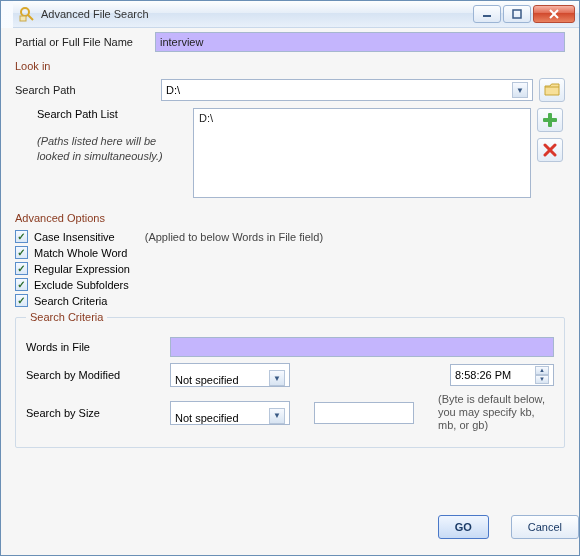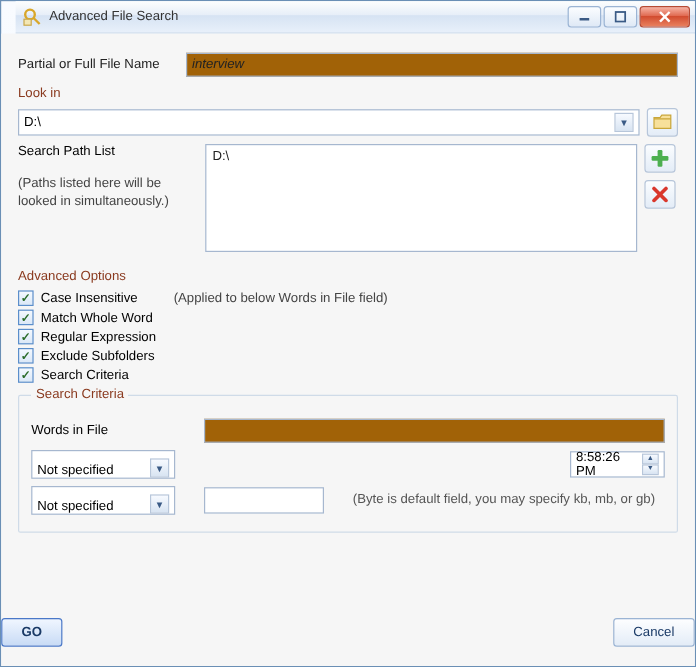--- a/index.html
+++ b/index.html
@@ -4,49 +4,49 @@
 <style>
   * { box-sizing: border-box; font-family: Tahoma, "Segoe UI", sans-serif; font-size: 11px; }
   body { margin: 0; background: #fff; }
   .window { width: 580px; height: 556px; border: 1px solid #6a8fb5; background: linear-gradient(#f8fbff,#eef4fb); position: relative; }
   .titlebar { height: 27px; background: linear-gradient(#fdfefe,#e6eef8 45%,#d6e3f3 46%,#e8f0fa); display: flex; align-items: center; border-bottom: 1px solid #c9d8ea; margin-left: 12px; }
   .ticon { width: 16px; height: 16px; margin: 0 6px; display:flex; align-items:center; justify-content:center;}
   .title { flex: 1; color: #333; }
   .wbtns { display: flex; gap: 2px; margin-right: 4px; }
   .wbtn { width: 28px; height: 18px; border: 1px solid #9bb4d4; border-radius: 3px; background: linear-gradient(#fbfdff,#dfe9f6); display:flex; align-items:center; justify-content:center; color:#3a5a85; font-size:10px; font-weight:bold; cursor:default;}
   .wbtn.close { width: 42px; background: linear-gradient(#f7b4a5,#e06a51 45%,#d14a2e 46%,#e9815f); border-color:#b74a34; color:#fff;}
-  .client { position:absolute; top:27px; left:0; right:0; bottom:0; background:#f6f6f6; padding: 16px 14px; }
+  .client { position:absolute; top:27px; left:0; right:0; bottom:0; background:#f6f6f6; padding: 4px 14px; }
   .row { display:flex; align-items:center; margin-bottom:6px; }
   .lbl { width: 140px; color:#222; }
-  .inp { flex:1; height:20px; border:1px solid #a6b7cf; background:#a16207; padding:2px 4px; color:#222;font-style:italic;}
+  .inp { flex:1; height:20px; border:1px solid #a6b7cf; background:#c4b5fd; padding:2px 4px; color:#222;}
   .grp-title { color:#8a3a1f; margin: 8px 0 6px 0; }
   fieldset { border:1px solid #cfdbe8; border-radius:2px; margin:4px 0 8px 0; padding:8px 10px; }
   fieldset legend { color:#8a3a1f; padding:0 4px; }
   .pathrow { display:flex; align-items:center; gap:6px; margin-bottom:6px;}
   .combo { flex:1; height:22px; border:1px solid #a6b7cf; background:#fff; display:flex; align-items:center; padding:0 4px; justify-content:space-between;}
   .combo .dd { width:16px; height:16px; background:linear-gradient(#f7faff,#d8e4f2); border:1px solid #b7c6da; display:flex; align-items:center; justify-content:center; font-size:8px; color:#3a5a85;}
-  .listarea { display:flex; gap:6px;}
+  .listarea { display:flex; gap:6px;margin-left:22px;}
   .listbox { flex:1; height:90px; border:1px solid #a6b7cf; background:#fff; padding:3px 5px; color:#222;}
   .sidecol { width:150px; display:flex; flex-direction:column; gap:2px;}
-  .sidelabels { color:#444; line-height:1.35;}
+  .sidelabels { color:#444; line-height:1.35;font-style:italic;}
   .sidebtns { width:28px; display:flex; flex-direction:column; gap:6px;}
   .ibtn { width:26px; height:24px; border:1px solid #b7c6da; border-radius:3px; background:linear-gradient(#fbfdff,#e3ecf7); display:flex; align-items:center; justify-content:center; }
   .chkrow { display:flex; align-items:center; gap:6px; margin:3px 0;}
   .chk { width:13px; height:13px; border:1px solid #5a8ecb; background:linear-gradient(#f4f9ff,#dbe8f7); display:flex; align-items:center; justify-content:center; color:#2a6c2a; font-weight:bold; font-size:10px;}
   .applied { color:#444; margin-left:24px;}
   .critrow { display:flex; align-items:center; gap:24px; margin:6px 0;}
   .critlbl { width:120px;}
   .sel { width:120px; height:24px; border:1px solid #a6b7cf; background:#fff; display:flex; align-items:flex-end; justify-content:space-between; padding:0 4px;}
   .sel .dd { width:16px; height:16px; background:linear-gradient(#f7faff,#d8e4f2); border:1px solid #b7c6da; display:flex; align-items:center; justify-content:center; font-size:8px; color:#3a5a85;}
   .spin { width:80px; height:22px; border:1px solid #a6b7cf; background:#fff; display:flex; align-items:center; justify-content:space-between; padding:0 4px;}
   .spinbtns { display:flex; flex-direction:column; }
   .spb { width:14px; height:9px; border:1px solid #b7c6da; background:linear-gradient(#f7faff,#d8e4f2); font-size:6px; line-height:7px; text-align:center; color:#3a5a85;}
   .sizebox { width:100px; height:22px; border:1px solid #a6b7cf; background:#fff;}
   .hint { color:#555; flex:1; line-height:1.2; }
-  .btnbar { position:absolute; left:0; right:0; bottom:16px; display:flex; justify-content:space-between; gap:22px;}
+  .btnbar { position:absolute; left:0; right:0; bottom:16px; display:flex; justify-content:flex-end; gap:22px;}
   .btn { height:24px; padding:0 16px; border:1px solid #9bb4d4; border-radius:3px; background:linear-gradient(#fdfeff,#e3ecf7); display:flex; align-items:center; color:#1a3a66; font-weight:normal;}
   .btn.go { border-color:#4a78c8; background:linear-gradient(#f0f6ff,#c8dbf5); font-weight:bold;}
   .topshadow { position:absolute; bottom:0; left:0; right:0; height:4px; }
 </style>
 </head>
 <body>
 
 <div class="window">
   <div class="titlebar">
     <span class="ticon">
@@ -80,20 +80,21 @@
   <div class="client">
 
     <div class="row">
       <span class="lbl">Partial or Full File Name</span>
       <input class="inp" value="interview" style="">
     </div>
 
     <div class="grp-title">Look in</div>
 
     <div class="pathrow">
+      <span class="lbl">Search Path</span>
       <div class="combo">
         <span>D:\</span>
         <span class="dd">▼</span>
       </div>
       <div class="ibtn">
         <svg width="16" height="14" viewBox="0 0 16 14">
             <path d="M1 3 L6 3 L7.5 1 L15 1 L15 12 L1 12 Z" fill="#f7e09a" stroke="#c9a639"></path>
             <path d="M1 4 L15 4" stroke="#c9a639"></path>
           </svg>
       </div>
@@ -153,41 +154,43 @@
 
     <fieldset>
       <legend>Search Criteria</legend>
 
       <div class="critrow">
         <span class="critlbl">Words in File</span>
         <input class="inp" style="flex: 1 1 0%;" value="">
       </div>
 
       <div class="critrow">
+        <span class="critlbl">Search by Modified</span>
         <div class="sel">
           <span>Not specified</span>
           <span class="dd">▼</span>
         </div>
         <div style="flex:1"></div>
-        <div class="spin" style="width:79px">
+        <div class="spin" style="width:104px">
           <span>8:58:26 PM</span>
           <span class="spinbtns">
               <span class="spb">▲</span>
               <span class="spb">▼</span>
             </span>
         </div>
       </div>
 
       <div class="critrow">
+        <span class="critlbl">Search by Size</span>
         <div class="sel">
           <span>Not specified</span>
           <span class="dd">▼</span>
         </div>
         <input class="sizebox" value="" style="">
-        <span class="hint">(Byte is default field, you may specify kb, mb, or gb)</span>
+        <span class="hint">(Byte is default below, you may specify kb, mb, or gb)</span>
       </div>
     </fieldset>
 
     <div class="btnbar">
       <div class="btn go">
           <span>GO</span>
         </div>
       <div class="btn">
           <span>Cancel</span>
         </div>

